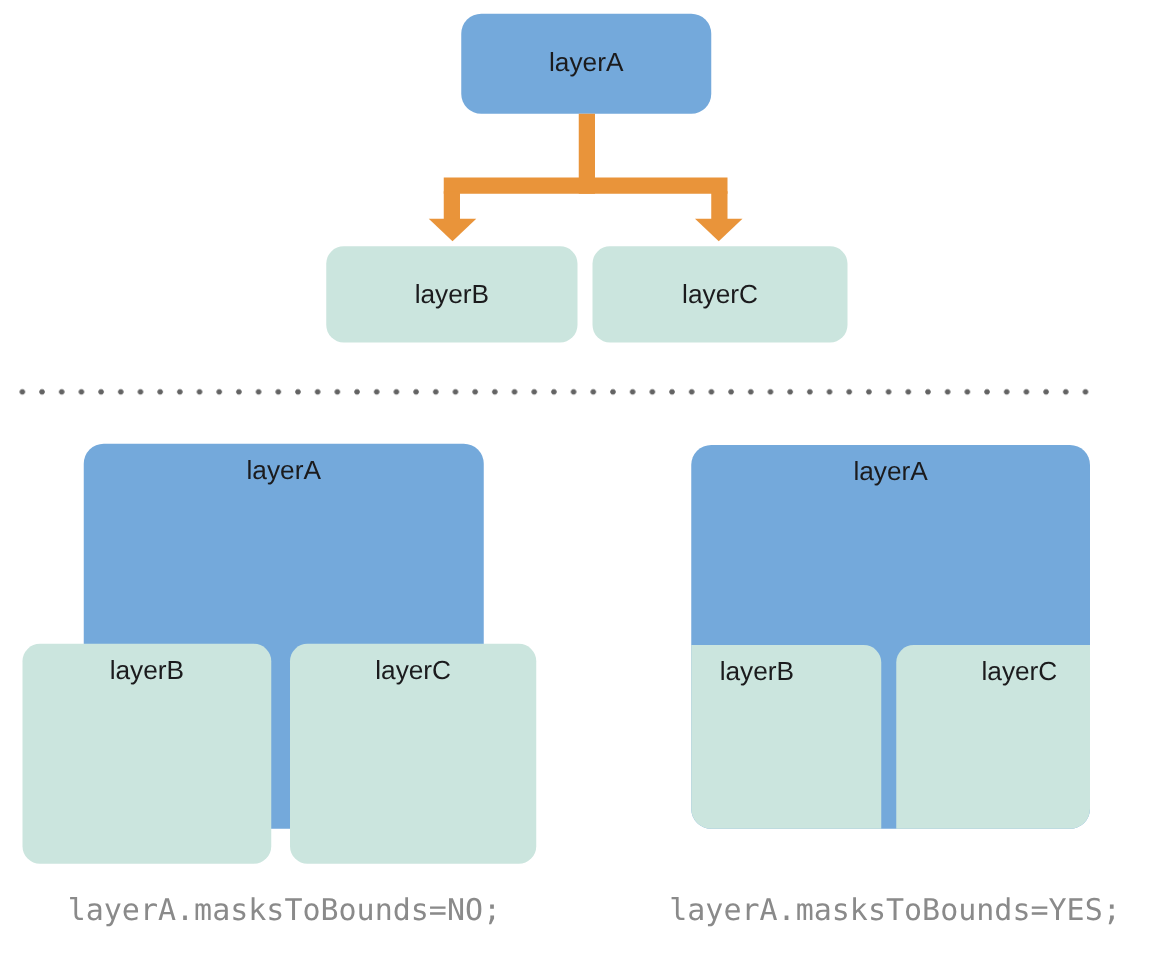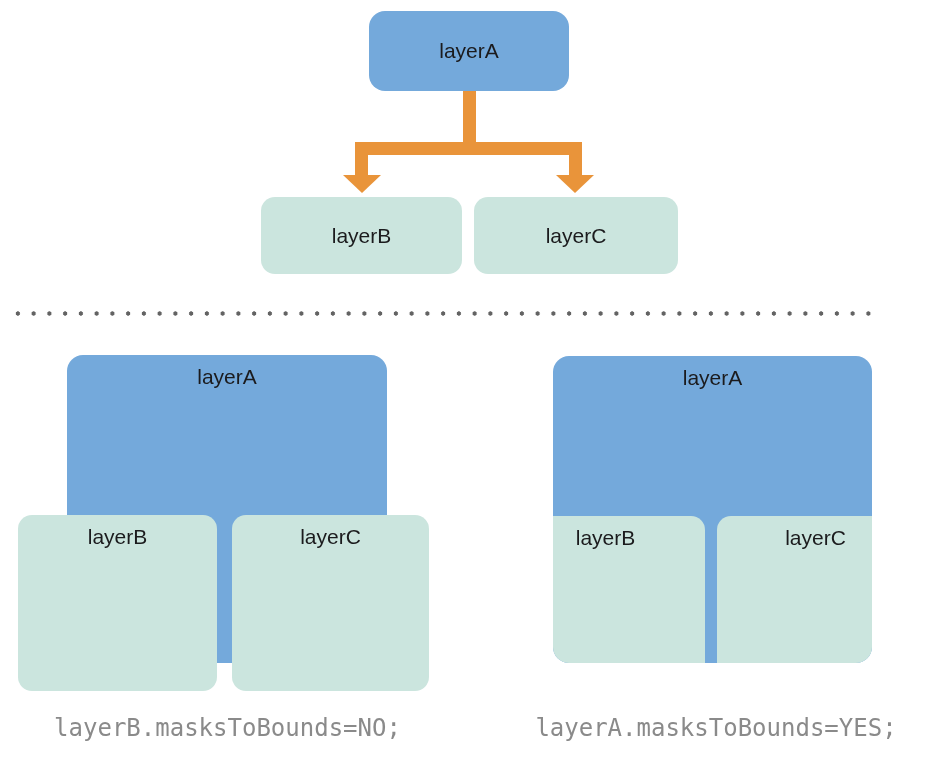--- a/index.html
+++ b/index.html
@@ -101,21 +101,21 @@
     </div>
 
     <div class="layer-box child-fill label-top" style="left:18px; top:515px; width:199px; height:176px; border-radius:14px;">
       <span>layerB</span>
     </div>
 
     <div class="layer-box child-fill label-top" style="left:232px; top:515px; width:197px; height:176px; border-radius:14px;">
       <span>layerC</span>
     </div>
 
-    <div class="caption" style="left:0; width:455px;">layerB.masksToBounds=NO;</div>
+    <div class="caption" style="left:0; width:455px;">layerA.masksToBounds=NO;</div>
   </section>
 
   <section>
 
     <div class="layer-box parent-fill label-top mask-container" style="left:553px; top:356px; width:319px; height:307px; border-radius:16px;">
       <span>layerA</span>
 
       <div class="layer-box child-fill label-top" style="left:-47px; top:160px; width:199px; height:176px; border-radius:14px;">
         <span>layerB</span>
       </div>

